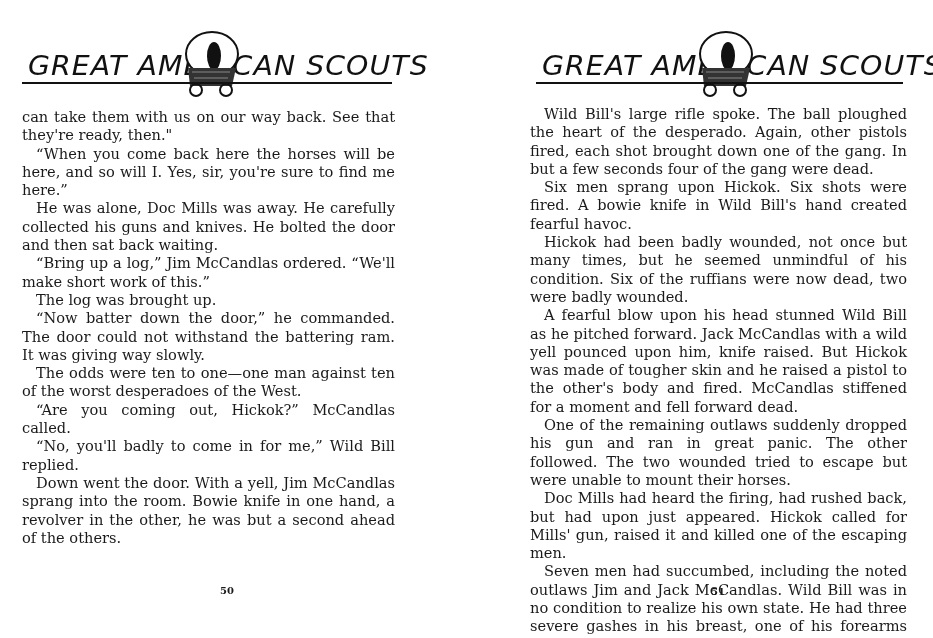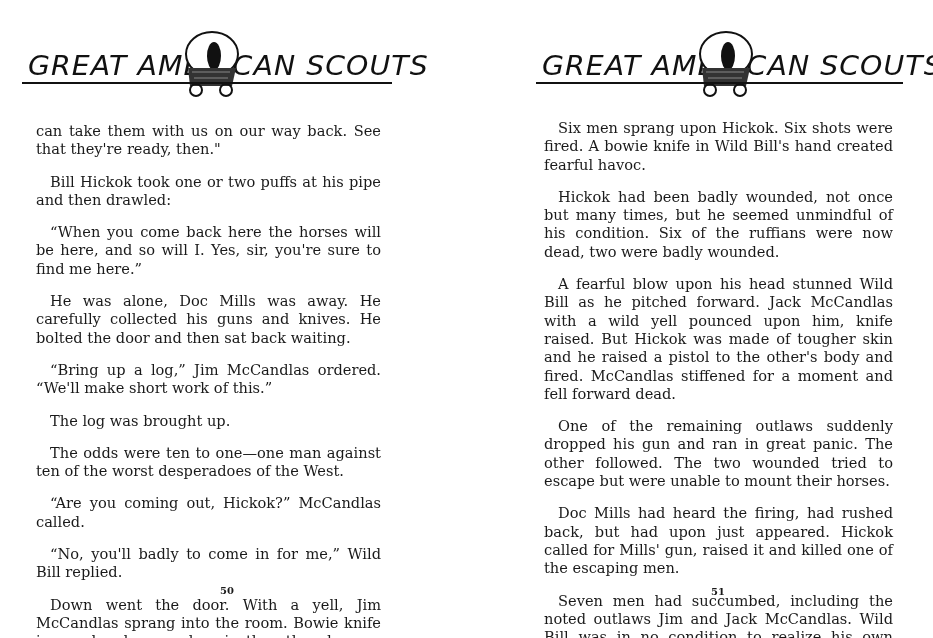--- a/index.html
+++ b/index.html
@@ -12,21 +12,21 @@
   #page-left .header { left:22px; width:370px; }
   #page-right .header { left:28px; width:367px; }
   .header-title { position:absolute; left:6px; top:20px; font-family:"DejaVu Sans", sans-serif;
        font-style:italic; font-size:27px; letter-spacing:1px; color:#111; white-space:nowrap;
        transform:scaleX(1.05); transform-origin:left; font-weight:normal; }
   .header-rule { position:absolute; left:0; right:0; top:52px; border-top:2px solid #111; }
   .wagon { position:absolute; left:152px; top:-2px; width:72px; height:70px; }
   .body { position:absolute; font-size:14.6px; line-height:18.3px; text-align:justify; }
   #page-left .body { left:22px; top:108px; width:373px; }
   #page-right .body { left:22px; top:105px; width:377px; }
-  .para { margin:14px; text-indent:14px; }
+  .para { margin:0; text-indent:14px; }
   .para.cont { text-indent:0; }
   .folio { position:absolute; font-size:10px; font-weight:bold; }
   #page-left .folio { left:220px; top:585px; }
   #page-right .folio { left:203px; top:586px; }
 </style>
 </head>
 <body>
 
 <div class="page" id="page-left">
   <div class="header">
@@ -36,25 +36,25 @@
       <ellipse cx="40" cy="28" rx="7" ry="14" fill="#111"></ellipse>
       <path d="M14 40 L62 40 L58 58 L16 58 Z" fill="#333"></path>
       <path d="M18 44 L56 44 M20 50 L54 50" stroke="#888" stroke-width="1"></path>
       <circle cx="22" cy="62" r="6" fill="none" stroke="#111" stroke-width="2"></circle>
       <circle cx="52" cy="62" r="6" fill="none" stroke="#111" stroke-width="2"></circle>
     </svg>
     <div class="header-rule"></div>
   </div>
   <div class="body">
     <p class="para cont">can take them with us on our way back.  See that they're ready, then."</p>
-    <p class="para">Bill Hickok took one or two puffs at his pipe and then drawled:</p>
     <p class="para">“When you come back here the horses will be here, and so will I.  Yes, sir, you're sure to find me here.”</p>
     <p class="para">He was alone, Doc Mills was away.  He carefully collected his guns and knives.  He bolted the door and then sat back waiting.</p>
     <p class="para">“Bring up a log,” Jim McCandlas ordered.  “We'll make short work of this.”</p>
     <p class="para">The log was brought up.</p>
+    <p class="para">“Now batter down the door,” he commanded.  The door could not withstand the battering ram.  It was giving way slowly.</p>
     <p class="para">The odds were ten to one—one man against ten of the worst desperadoes of the West.</p>
     <p class="para">“Are you coming out, Hickok?” McCandlas called.</p>
     <p class="para">“No, you'll badly to come in for me,” Wild Bill replied.</p>
     <p class="para">Down went the door.  With a yell, Jim McCandlas sprang into the room.  Bowie knife in one hand, a revolver in the other, he was but a second ahead of the others.</p>
   </div>
   <div class="folio">50</div>
 </div>
 
 <div class="page" id="page-right">
   <div class="header">
@@ -63,20 +63,21 @@
       <ellipse cx="38" cy="26" rx="26" ry="22" fill="#fff" stroke="#111" stroke-width="2"></ellipse>
       <ellipse cx="40" cy="28" rx="7" ry="14" fill="#111"></ellipse>
       <path d="M14 40 L62 40 L58 58 L16 58 Z" fill="#333"></path>
       <path d="M18 44 L56 44 M20 50 L54 50" stroke="#888" stroke-width="1"></path>
       <circle cx="22" cy="62" r="6" fill="none" stroke="#111" stroke-width="2"></circle>
       <circle cx="52" cy="62" r="6" fill="none" stroke="#111" stroke-width="2"></circle>
     </svg>
     <div class="header-rule"></div>
   </div>
   <div class="body">
+    <p class="para">Wild Bill's large rifle spoke.  The ball ploughed the heart of the desperado.  Again, other pistols fired, each shot brought down one of the gang.  In but a few seconds four of the gang were dead.</p>
     <p class="para">Six men sprang upon Hickok.  Six shots were fired.  A bowie knife in Wild Bill's hand created fearful havoc.</p>
     <p class="para">Hickok had been badly wounded, not once but many times, but he seemed unmindful of his condition.  Six of the ruffians were now dead, two were badly wounded.</p>
     <p class="para">A fearful blow upon his head stunned Wild Bill as he pitched forward.  Jack McCandlas with a wild yell pounced upon him, knife raised.  But Hickok was made of tougher skin and he raised a pistol to the other's body and fired.  McCandlas stiffened for a moment and fell forward dead.</p>
     <p class="para">One of the remaining outlaws suddenly dropped his gun and ran in great panic.  The other followed.  The two wounded tried to escape but were unable to mount their horses.</p>
     <p class="para">Doc Mills had heard the firing, had rushed back, but had upon just appeared.  Hickok called for Mills' gun, raised it and killed one of the escaping men.</p>
     <p class="para">Seven men had succumbed, including the noted outlaws Jim and Jack McCandlas.  Wild Bill was in no condition to realize his own state.  He had three severe gashes in his breast, one of his forearms was badly slashed, he had a fracture of the</p>
   </div>
   <div class="folio">51</div>
 </div>
 

